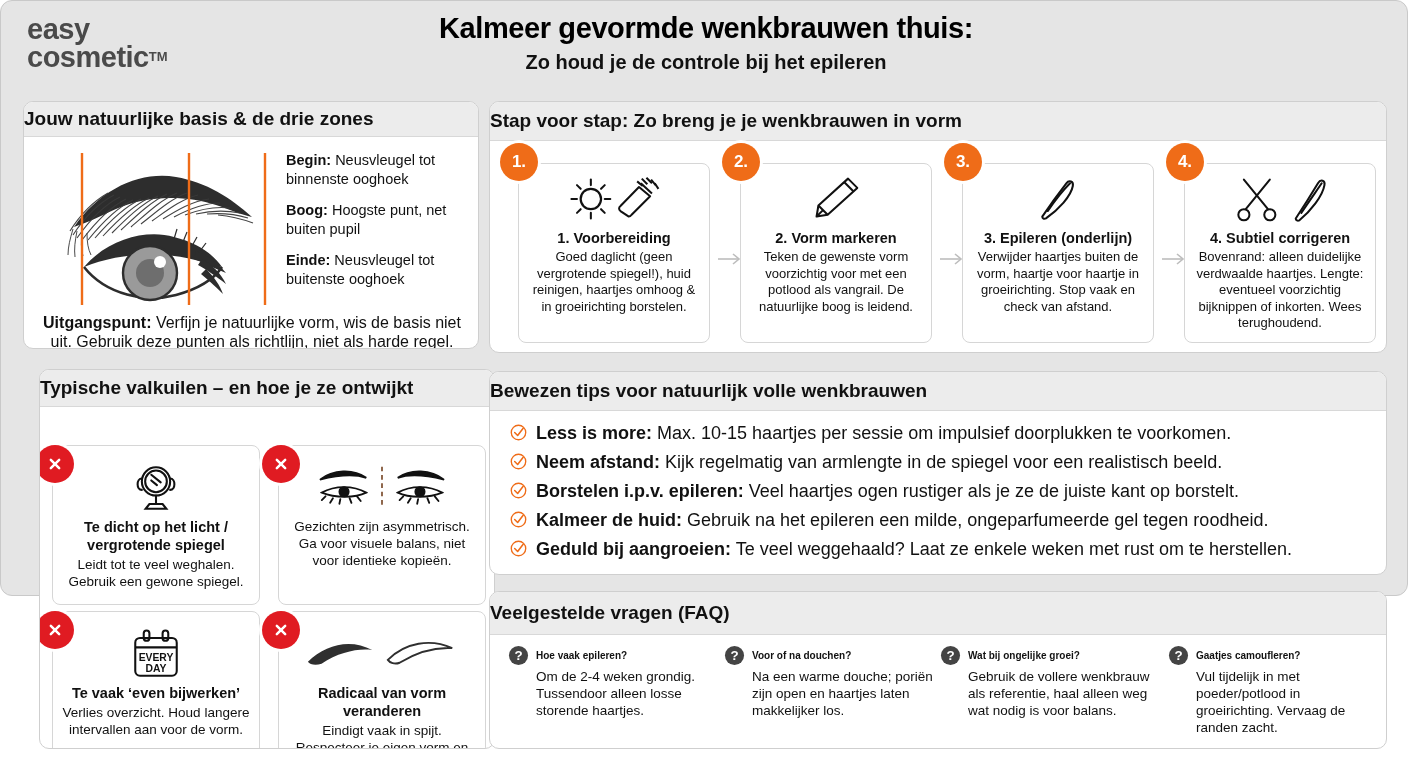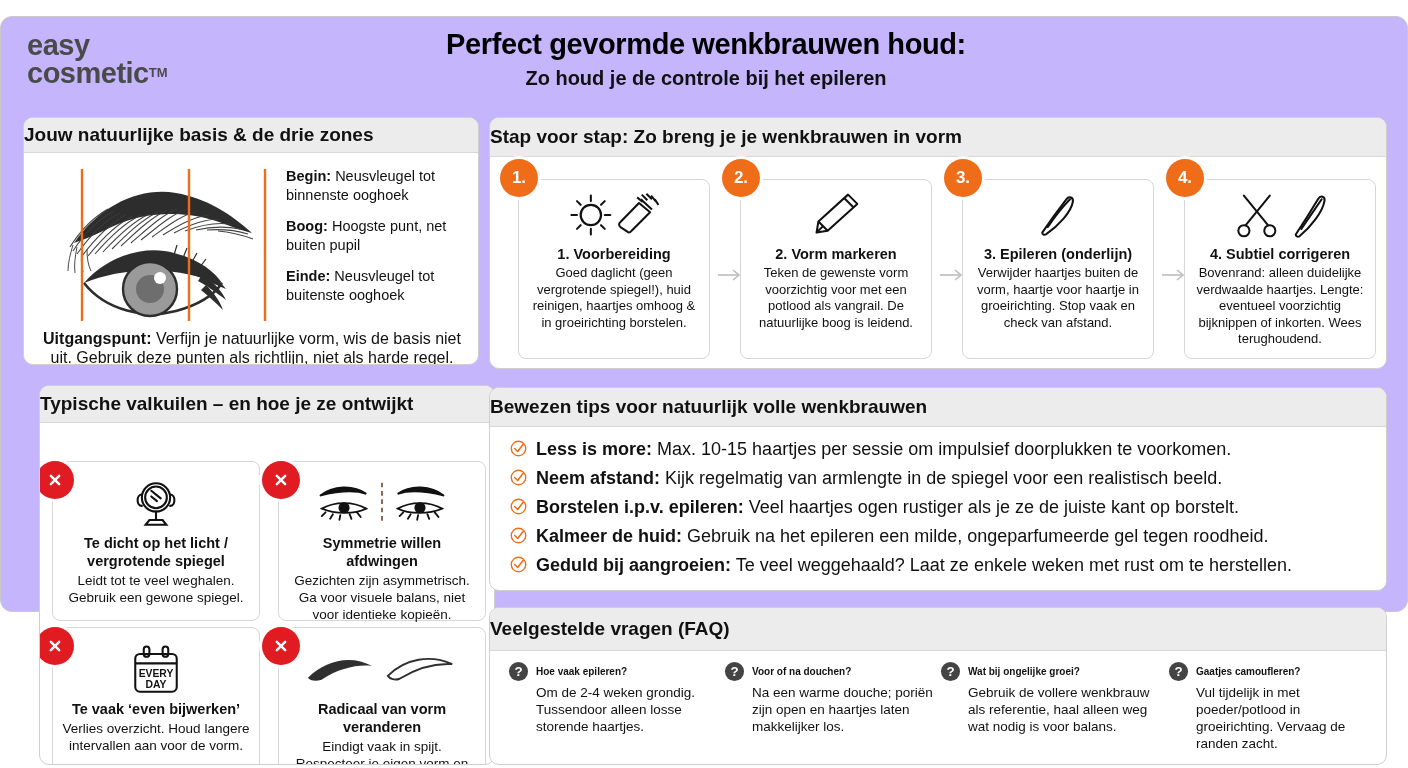--- a/index.html
+++ b/index.html
@@ -4,21 +4,21 @@
 <style>
   html,body{margin:0;padding:0;}
   body{
     width:1408px;height:768px;overflow:hidden;
     background:#ffffff;
     font-family:"Liberation Sans", sans-serif;
     color:#111;
   }
   .page{
     position:relative;width:1408px;height:596px;box-sizing:border-box;
-    border:1px solid #c9c9c9;border-radius:12px;background:#c4b5fd;margin-top:16px;
+    border:1px solid #c9c9c9;border-radius:12px;background:#e5e5e5;
   }
   
   .header{position:absolute;left:0;top:0;width:1408px;height:92px;}
   .logo{position:absolute;left:26px;top:14px;width:340px;}
   .logo-l1,.logo-l2{
     font-weight:bold;color:#4a4a4a;font-size:29px;line-height:28px;letter-spacing:-0.5px;
   }
   .logo-l2{position:relative;display:inline-block;}
   .logo-tm{font-size:13px;vertical-align:super;font-weight:bold;color:#4a4a4a;}
   .title-wrap{position:absolute;left:380px;top:10px;width:650px;text-align:center;}
@@ -107,21 +107,21 @@
 <body>
 
 <div class="page">
 
   <div class="header">
     <div class="logo">
       <div class="logo-l1">easy</div>
       <div><span class="logo-l2">cosmetic</span><span class="logo-tm">TM</span></div>
     </div>
     <div class="title-wrap">
-      <div class="title">Perfect gevormde wenkbrauwen houd:</div>
+      <div class="title">Kalmeer gevormde wenkbrauwen thuis:</div>
       <div class="subtitle">Zo houd je de controle bij het epileren</div>
     </div>
   </div>
 
   <div class="panel p-eye">
     <div class="panel-head">Jouw natuurlijke basis &amp; de drie zones</div>
     <div class="eye-body">
 
       <div class="eye-art">
         <svg viewBox="0 0 230 168" width="230" height="168" aria-hidden="true">
@@ -348,21 +348,20 @@
               <circle cx="116" cy="31" r="5" fill="#111"></circle>
               <path d="M98 36 L94 40"></path>
                 <path d="M106 38 L103 43"></path>
                 <path d="M114 39 L113 44"></path>
                 <path d="M124 38 L126 43"></path>
                 <path d="M132 36 L136 41"></path>
             </g>
             <line x1="75" y1="4" x2="75" y2="46" stroke="#7a4a2a" stroke-width="1.8" stroke-dasharray="5,4"></line>
           </svg>
         </div>
-        <div class="pit-title">Symmetrie willen afdwingen</div>
         <div class="pit-txt">Gezichten zijn asymmetrisch. Ga voor visuele balans, niet voor identieke kopieën.</div>
       </div>
 
       <div class="xmark" style="left:-4px;top:204px;">
         <svg viewBox="0 0 24 24" width="20" height="20">
             <g stroke="#fff" stroke-width="3" stroke-linecap="round">
               <line x1="7" y1="7" x2="17" y2="17"></line>
               <line x1="17" y1="7" x2="7" y2="17"></line>
             </g>
           </svg>

